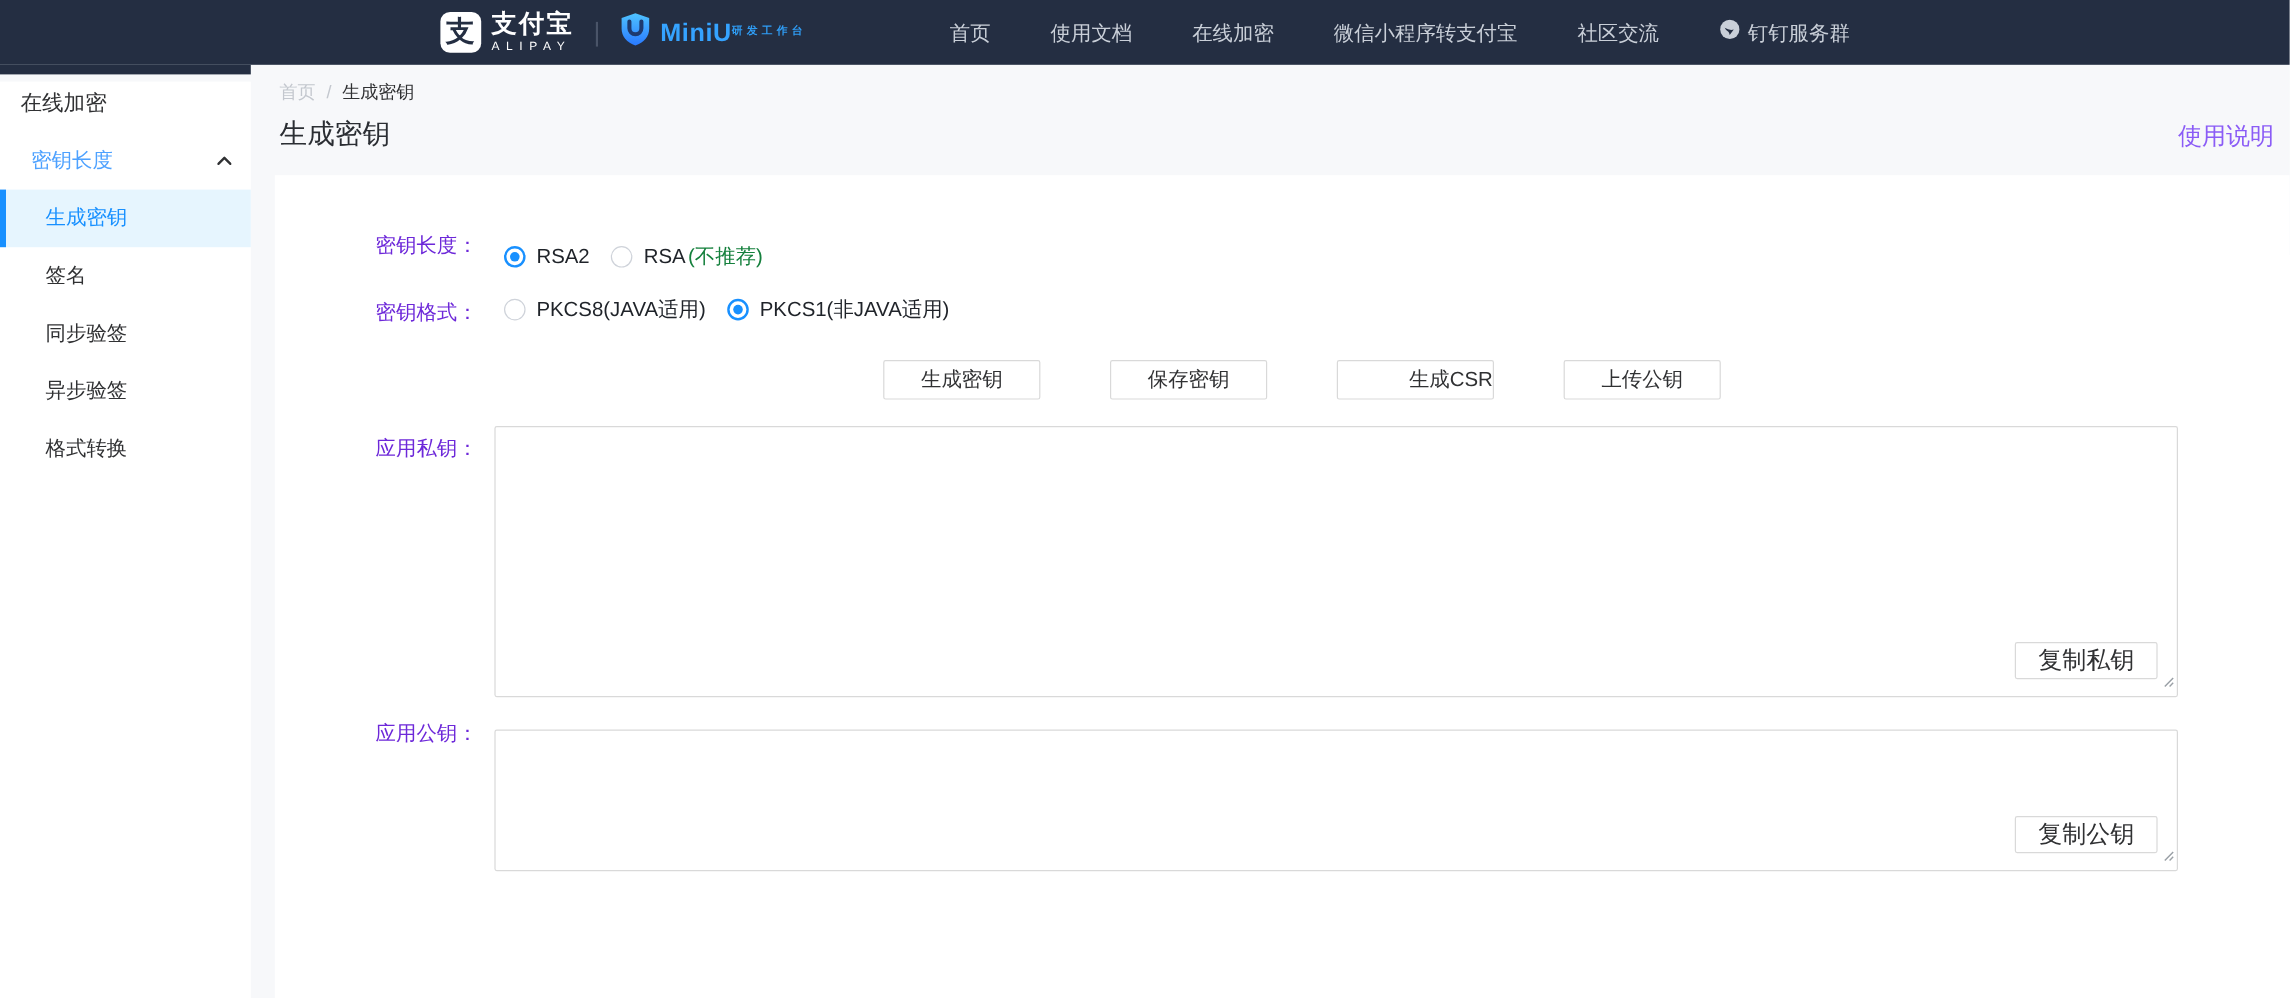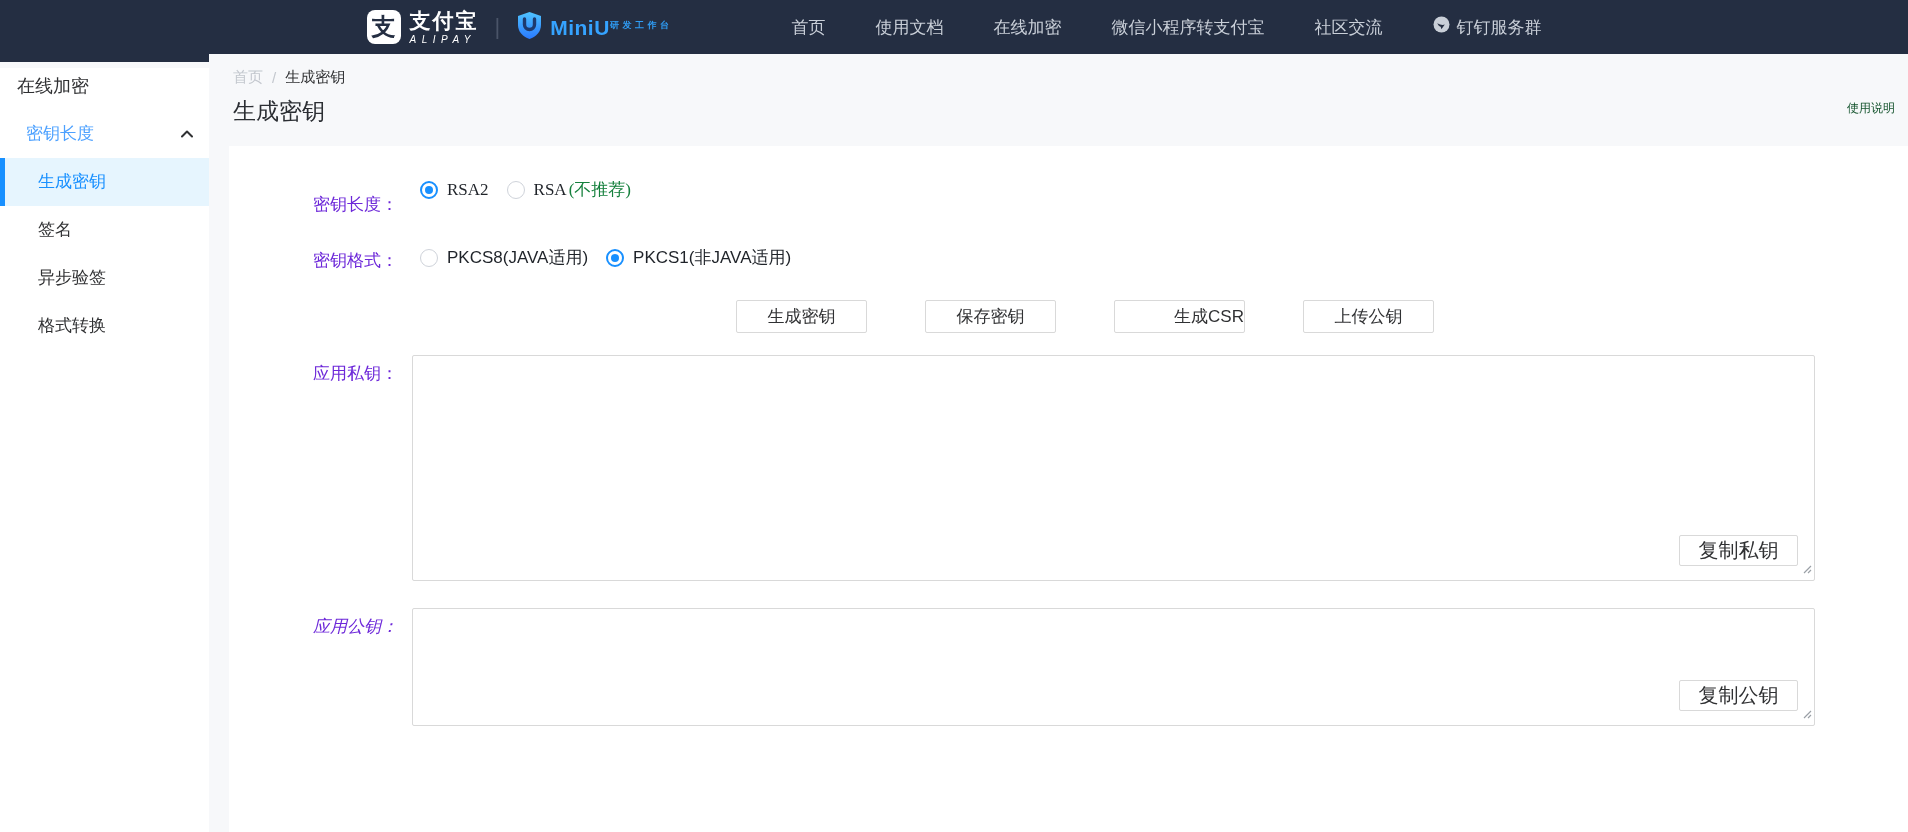--- a/index.html
+++ b/index.html
@@ -12,21 +12,21 @@
     background:#242e42; z-index:5; }
   .nav-inner { width:1175px; height:54px; margin:0 auto; display:flex;
     align-items:center; justify-content:space-between; }
   .logo-group { display:flex; align-items:center; gap:14px; cursor:pointer; }
   .alipay-logo { display:flex; align-items:center; gap:9px; }
   .alipay-icon { width:34px; height:34px; background:#ffffff; border-radius:8px;
     display:flex; align-items:center; justify-content:center;
     color:#242e42; font-size:24px; font-weight:bold; line-height:1; }
   .alipay-words { display:flex; flex-direction:column; line-height:1; }
   .alipay-cn { color:#fff; font-size:21px; font-weight:600; letter-spacing:2px; }
-  .alipay-en { color:#fff; font-size:10px; letter-spacing:5.5px; margin-top:4px;font-style:italic; }
+  .alipay-en { color:#fff; font-size:10px; letter-spacing:5.5px; margin-top:4px; }
   .logo-divider { color:#4a5468; font-size:22px; font-weight:200; padding:0 2px; }
   .miniu-logo { display:flex; align-items:center; gap:7px; }
   .miniu-words { display:flex; flex-direction:row; line-height:1; }
   .miniu-name { font-size:21px; font-weight:800; color:#35a3ff; letter-spacing:.5px; }
   .miniu-sub { font-size:9px; font-weight:700; color:#2f9df5; letter-spacing:3.5px; margin-top:4px; }
   .nav-menu { display:flex; align-items:center; gap:50px; }
   .nav-item { color:#c9cfd8; font-size:17px; cursor:pointer; display:flex;
     align-items:center; gap:7px; white-space:nowrap; }
 
   
@@ -48,22 +48,22 @@
 
   
   .page-header { position:absolute; left:229px; top:54px; right:0; height:92px; }
   .breadcrumb { position:absolute; left:4px; top:14px; display:flex; gap:9px;
     font-size:15px; align-items:center; }
   .bc-home { color:#c3c7ce; cursor:pointer; }
   .bc-sep { color:#c3c7ce; }
   .bc-current { color:#303133; }
   .page-title { position:absolute; left:4px; top:42px; font-size:23px;
     font-weight:500; color:#2b2e33; }
-  .help-link { position:absolute; right:13px; top:46px; font-size:12px;
-    color:#14532d; cursor:pointer; }
+  .help-link { position:absolute; right:13px; top:46px; font-size:20px;
+    color:#8b5cf6; cursor:pointer; }
 
   
   .content-card { position:absolute; left:229px; top:146px; right:0; bottom:0;
     background:#ffffff; }
   .form-label { position:absolute; left:84px; font-size:17px; color:#6d28d9;
     white-space:nowrap; }
   .radio-row { position:absolute; left:191px; display:flex; align-items:center; }
   .radio { display:inline-flex; align-items:center; gap:9px; font-size:17px;
     color:#1f2329; cursor:pointer; margin-right:18px; }
   .radio-circle { width:18px; height:18px; border-radius:50%;
@@ -152,39 +152,40 @@
     <span>密钥长度</span>
     <span>
       <svg width="12" height="8" viewBox="0 0 12 8">
         <polyline points="1,6.5 6,1.5 11,6.5" fill="none" stroke="#303133" stroke-width="2" stroke-linecap="round" stroke-linejoin="round"></polyline>
       </svg>
     </span>
   </div>
   <div class="menu-list">
     <div class="menu-item active">生成密钥</div>
     <div class="menu-item">签名</div>
+    <div class="menu-item">同步验签</div>
     <div class="menu-item">异步验签</div>
     <div class="menu-item">格式转换</div>
   </div>
 </div>
 
 <div class="page-header">
   <div class="breadcrumb">
     <span class="bc-home">首页</span>
     <span class="bc-sep">/</span>
     <span class="bc-current">生成密钥</span>
   </div>
   <div class="page-title">生成密钥</div>
   <span class="help-link">使用说明</span>
 </div>
 
 <div class="content-card">
 
   <span class="form-label" style="top:47px;">密钥长度：</span>
-  <div class="radio-row" style="top:32px;font-family:Liberation Serif, serif;">
+  <div class="radio-row" style="top:56px;">
     <label class="radio checked">
       <span class="radio-circle"></span>
       <span>RSA2</span>
     </label>
     <label class="radio">
       <span class="radio-circle"></span>
       <span>RSA</span>
         <span class="radio-note" style="margin-left:-7px;">(不推荐)</span>
     </label>
   </div>
@@ -210,21 +211,21 @@
   <div class="ta-wrap private">
     <textarea value="" style=""></textarea>
     <button class="copy-btn">复制私钥</button>
     <span class="grip">
       <svg width="11" height="11" viewBox="0 0 11 11">
         <path d="M10 3 L3 10 M10 7 L7 10" stroke="#9aa0a6" stroke-width="1.2"></path>
       </svg>
     </span>
   </div>
 
-  <span class="form-label" style="top:469px;font-style:italic;">应用公钥：</span>
+  <span class="form-label" style="top:454px;">应用公钥：</span>
   <div class="ta-wrap public">
     <textarea value="" style=""></textarea>
     <button class="copy-btn">复制公钥</button>
     <span class="grip">
       <svg width="11" height="11" viewBox="0 0 11 11">
         <path d="M10 3 L3 10 M10 7 L7 10" stroke="#9aa0a6" stroke-width="1.2"></path>
       </svg>
     </span>
   </div>
 

